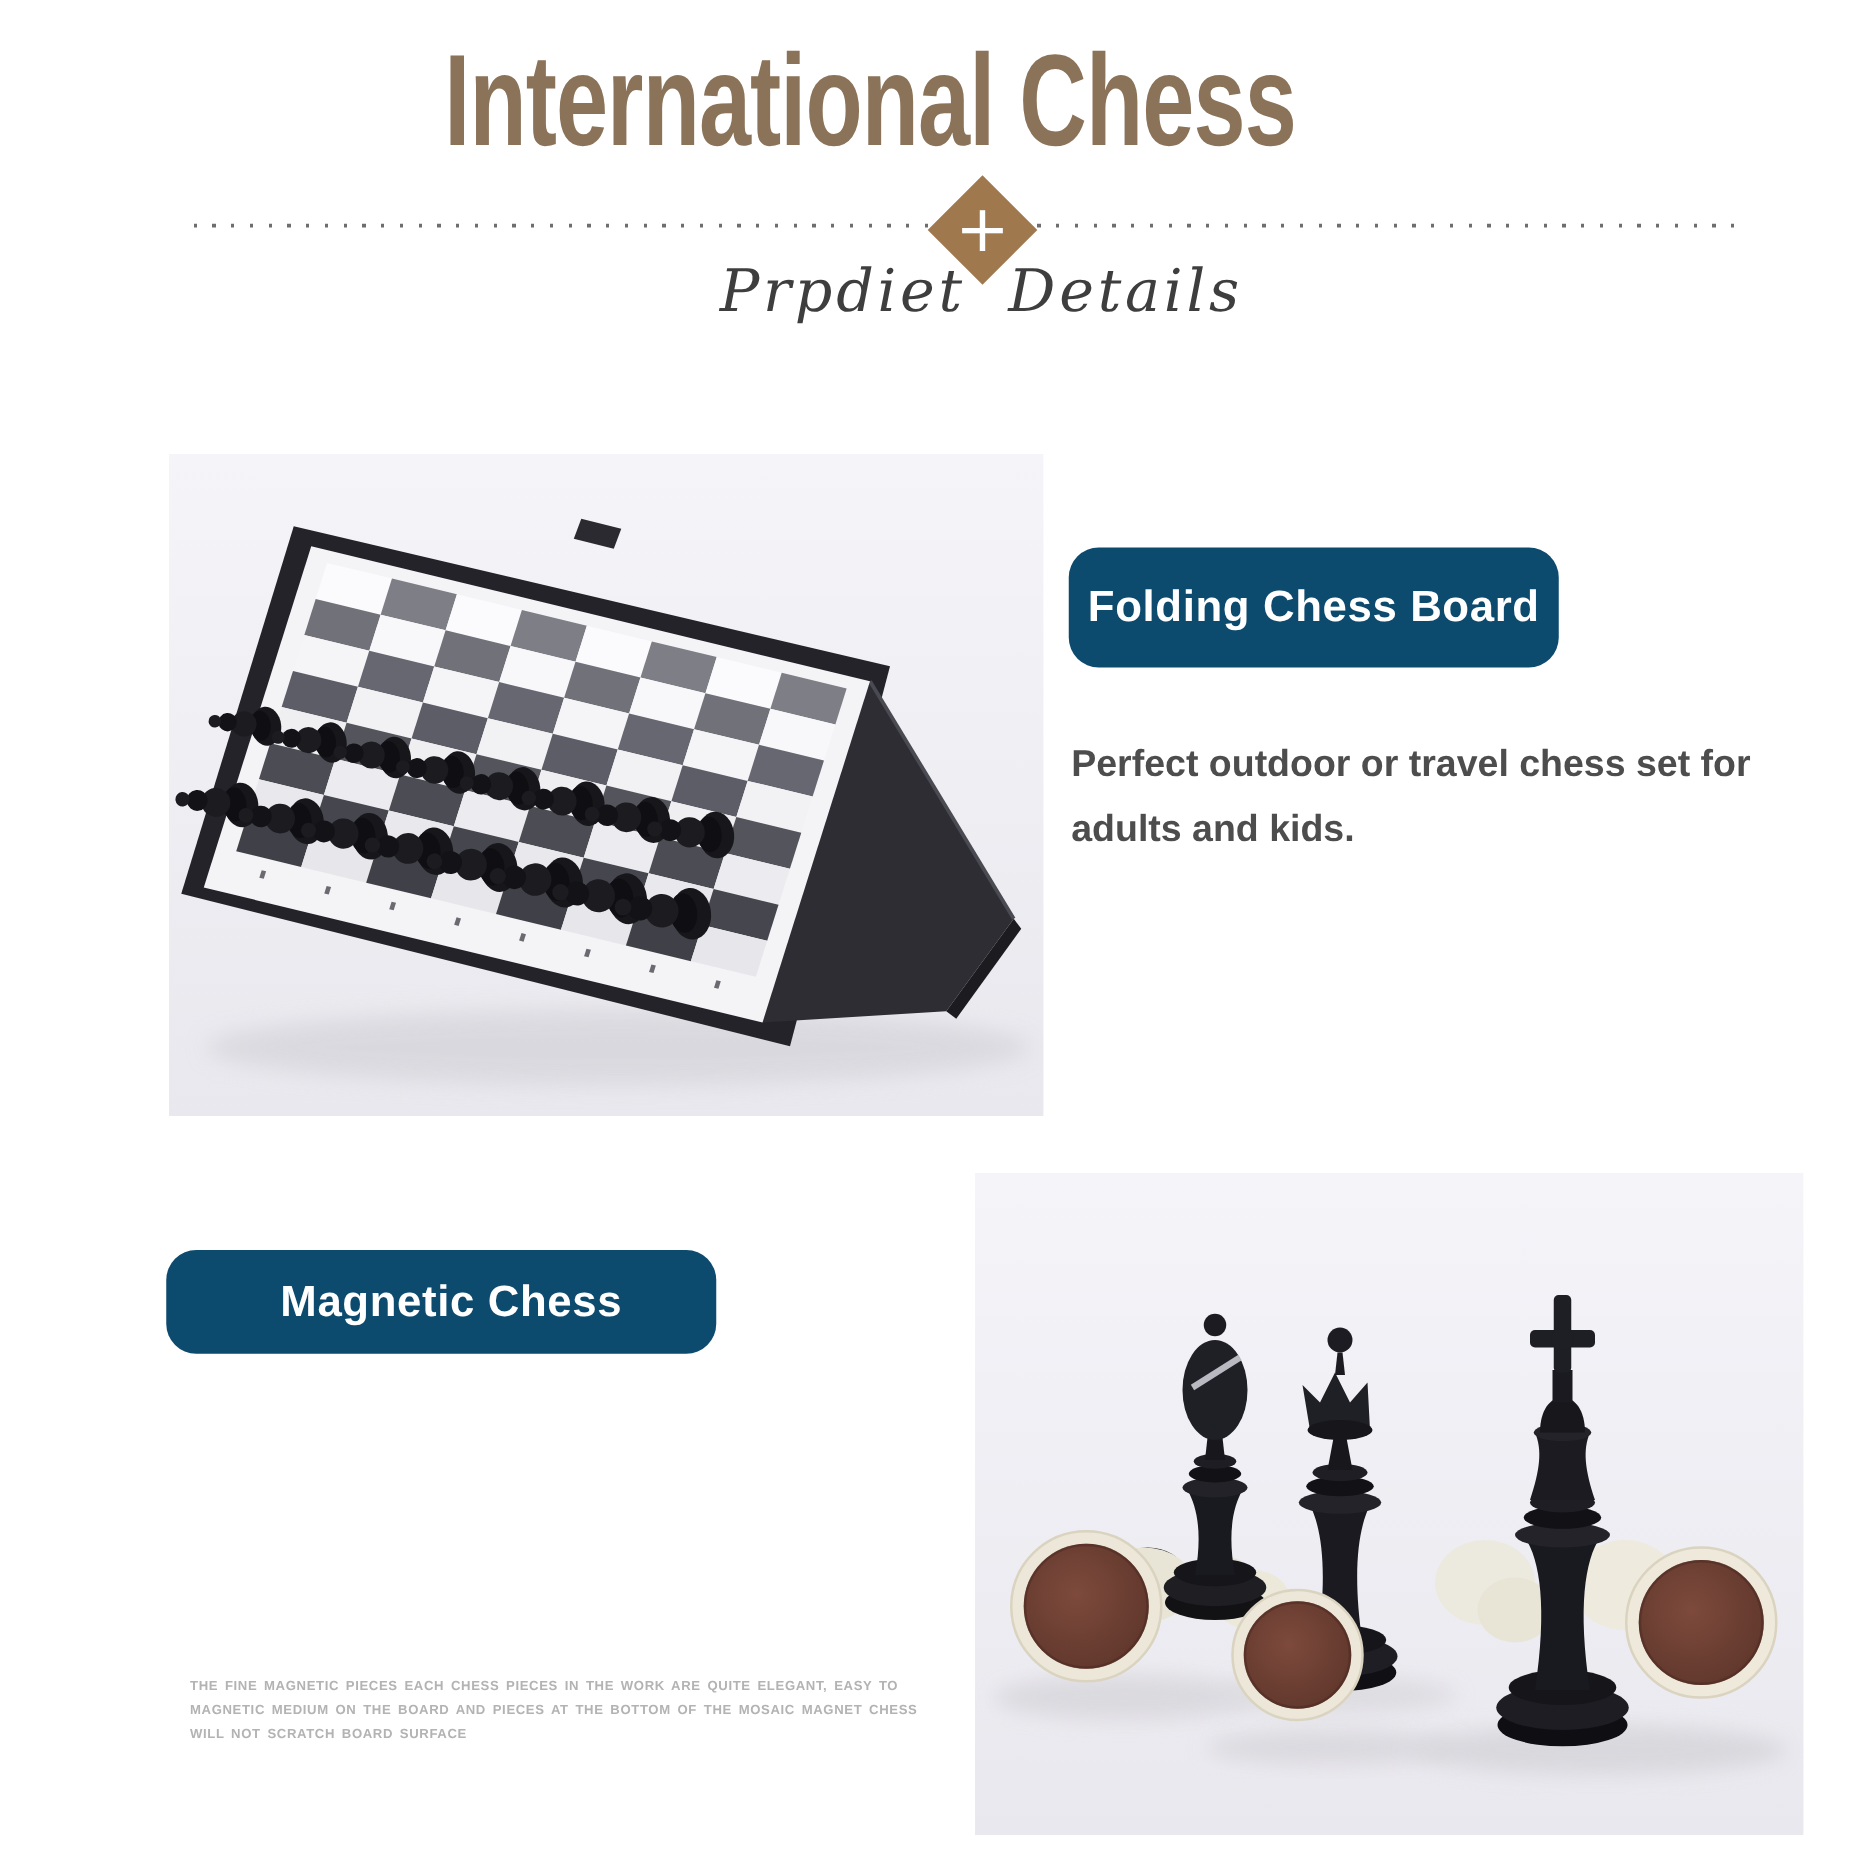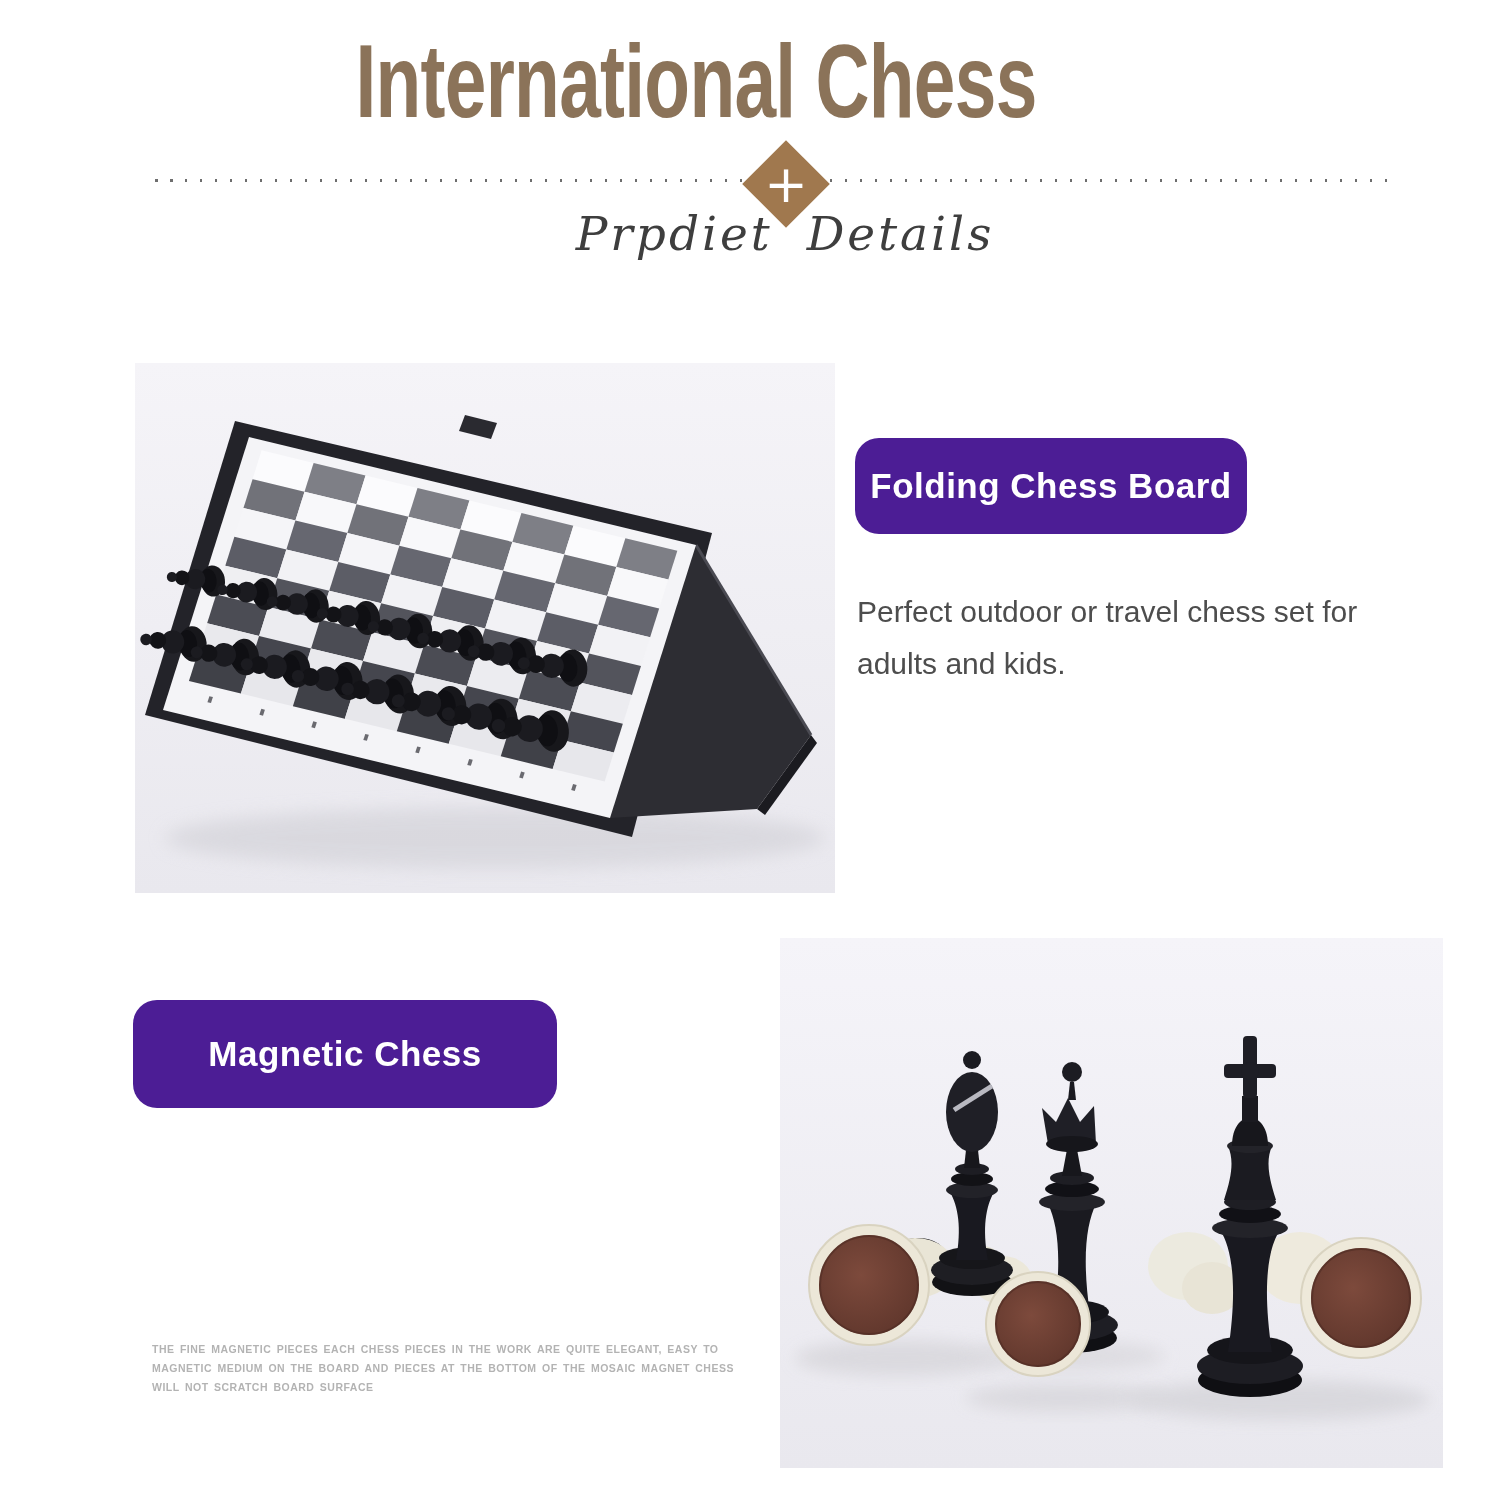--- a/index.html
+++ b/index.html
@@ -34,32 +34,32 @@
     position:absolute;left:0;top:206px;width:1570px;text-align:center;
     font-family:"DejaVu Serif",serif;font-style:italic;
     font-size:47px;color:#3e3e3e;letter-spacing:3px;word-spacing:16px;
   }
   
   .photo{position:absolute;overflow:hidden;}
   .photo1{left:135px;top:363px;width:700px;height:530px;}
   .photo2{left:780px;top:938px;width:663px;height:530px;}
   
   .pill{
-    position:absolute;border-radius:24px;background:#4c1d95;
+    position:absolute;border-radius:24px;background:#0c4a6e;
     display:flex;align-items:center;justify-content:center;
     color:#ffffff;font-weight:700;font-size:35px;letter-spacing:.5px;
   }
   .pill1{left:855px;top:438px;width:392px;height:96px;}
-  .pill2{left:133px;top:1000px;width:424px;height:108px;}
+  .pill2{left:133px;top:1000px;width:424px;height:83px;padding-left:16px;}
   
   .desc{
     position:absolute;color:#4d4d4d;font-size:30px;line-height:52px;
     letter-spacing:0;
   }
-  .desc1{left:857px;top:586px;width:560px;}
+  .desc1{left:857px;top:586px;width:560px;font-weight:bold;}
   .desc2{left:128px;top:1164px;width:590px;}
   
   .fine{
     position:absolute;color:#b3b3b3;font-size:10.5px;font-weight:600;
     letter-spacing:.5px;word-spacing:2px;
   }
   .fine1{left:856px;top:764px;width:580px;line-height:28px;}
   .fine2{left:128px;top:1340px;width:606px;line-height:19px;margin-left:24px;}
 </style>
 </head>

